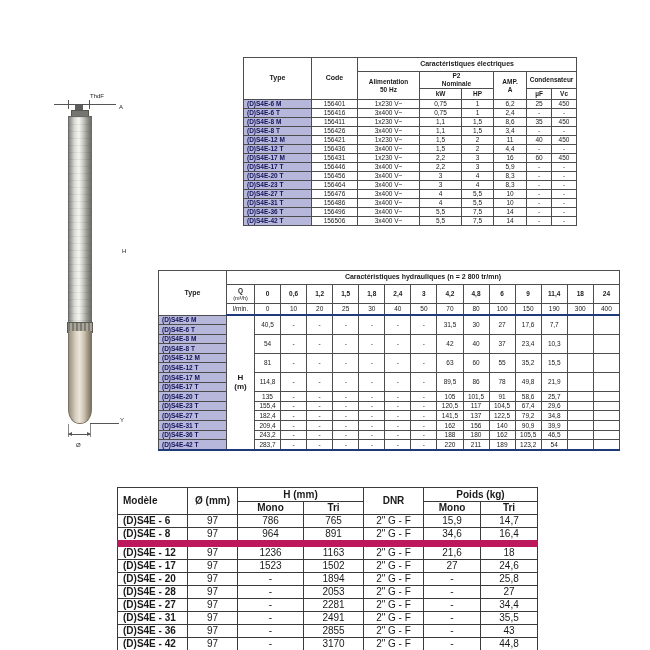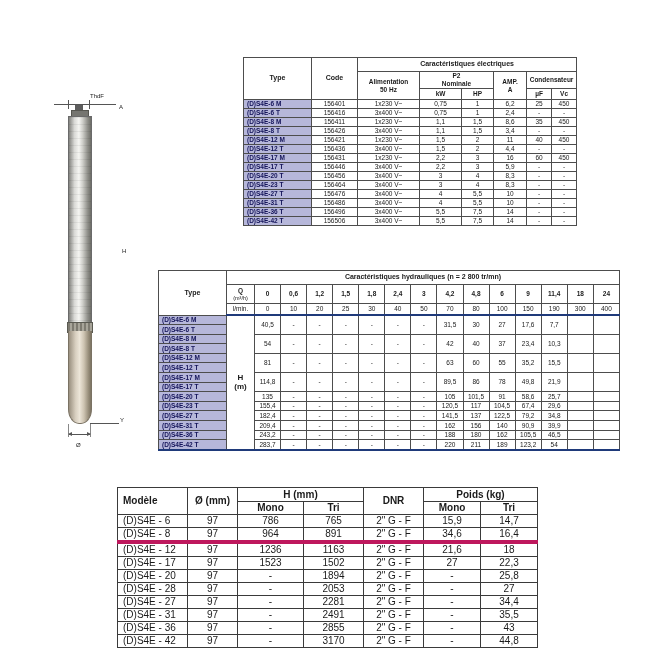--- a/index.html
+++ b/index.html
@@ -29,22 +29,22 @@
   .h-unit-cell{font-weight:bold;font-size:8px;line-height:1.2;background:#fff;}
   .q-head{font-weight:bold;line-height:1.1;}
 
   
   .tbl-dim{position:absolute;left:117px;top:487px;width:420px;font-size:10px;}
   .tbl-dim th,.tbl-dim td{border:1px solid #3a3a3a;text-align:center;padding:0;line-height:1.2;}
   .tbl-dim thead th{font-weight:bold;}
   .tbl-dim .hrow1 th{height:13px;}
   .tbl-dim .hrow2 th{height:12px;}
   .tbl-dim tbody td{height:12px;}
-  .model-cell{font-weight:normal;text-align:left !important;padding-left:5px !important;}
-  .sep-row td{border-top:4px solid #be185d;}
+  .model-cell{font-weight:bold;text-align:left !important;padding-left:5px !important;}
+  .sep-row td{border-top:7px solid #be185d;}
 
   
   .figure{position:absolute;left:30px;top:90px;width:110px;height:400px;}
   .figure .lbl{position:absolute;font-size:6px;color:#222;}
   .lbl-thdf{left:60px;top:3px;font-size:5px;}
   .lbl-a{left:89px;top:14px;}
   .lbl-h{left:92px;top:158px;font-size:6.5px;}
   .lbl-y{left:90px;top:327px;}
   .lbl-dia{left:46px;top:352px;}
   .dim-top-line{position:absolute;left:24px;top:14px;width:62px;height:1px;background:#555;}
@@ -553,21 +553,21 @@
           <td>21,6</td>
           <td>18</td>
         </tr>
         <tr>
           <td class="model-cell">(D)S4E - 17</td>
           <td>97</td>
           <td>1523</td>
           <td>1502</td>
           <td>2" G - F</td>
           <td>27</td>
-          <td>22,3</td>
+          <td>24,6</td>
         </tr>
         <tr>
           <td class="model-cell">(D)S4E - 20</td>
           <td>97</td>
           <td>-</td>
           <td>1894</td>
           <td>2" G - F</td>
           <td>-</td>
           <td>25,8</td>
         </tr>

